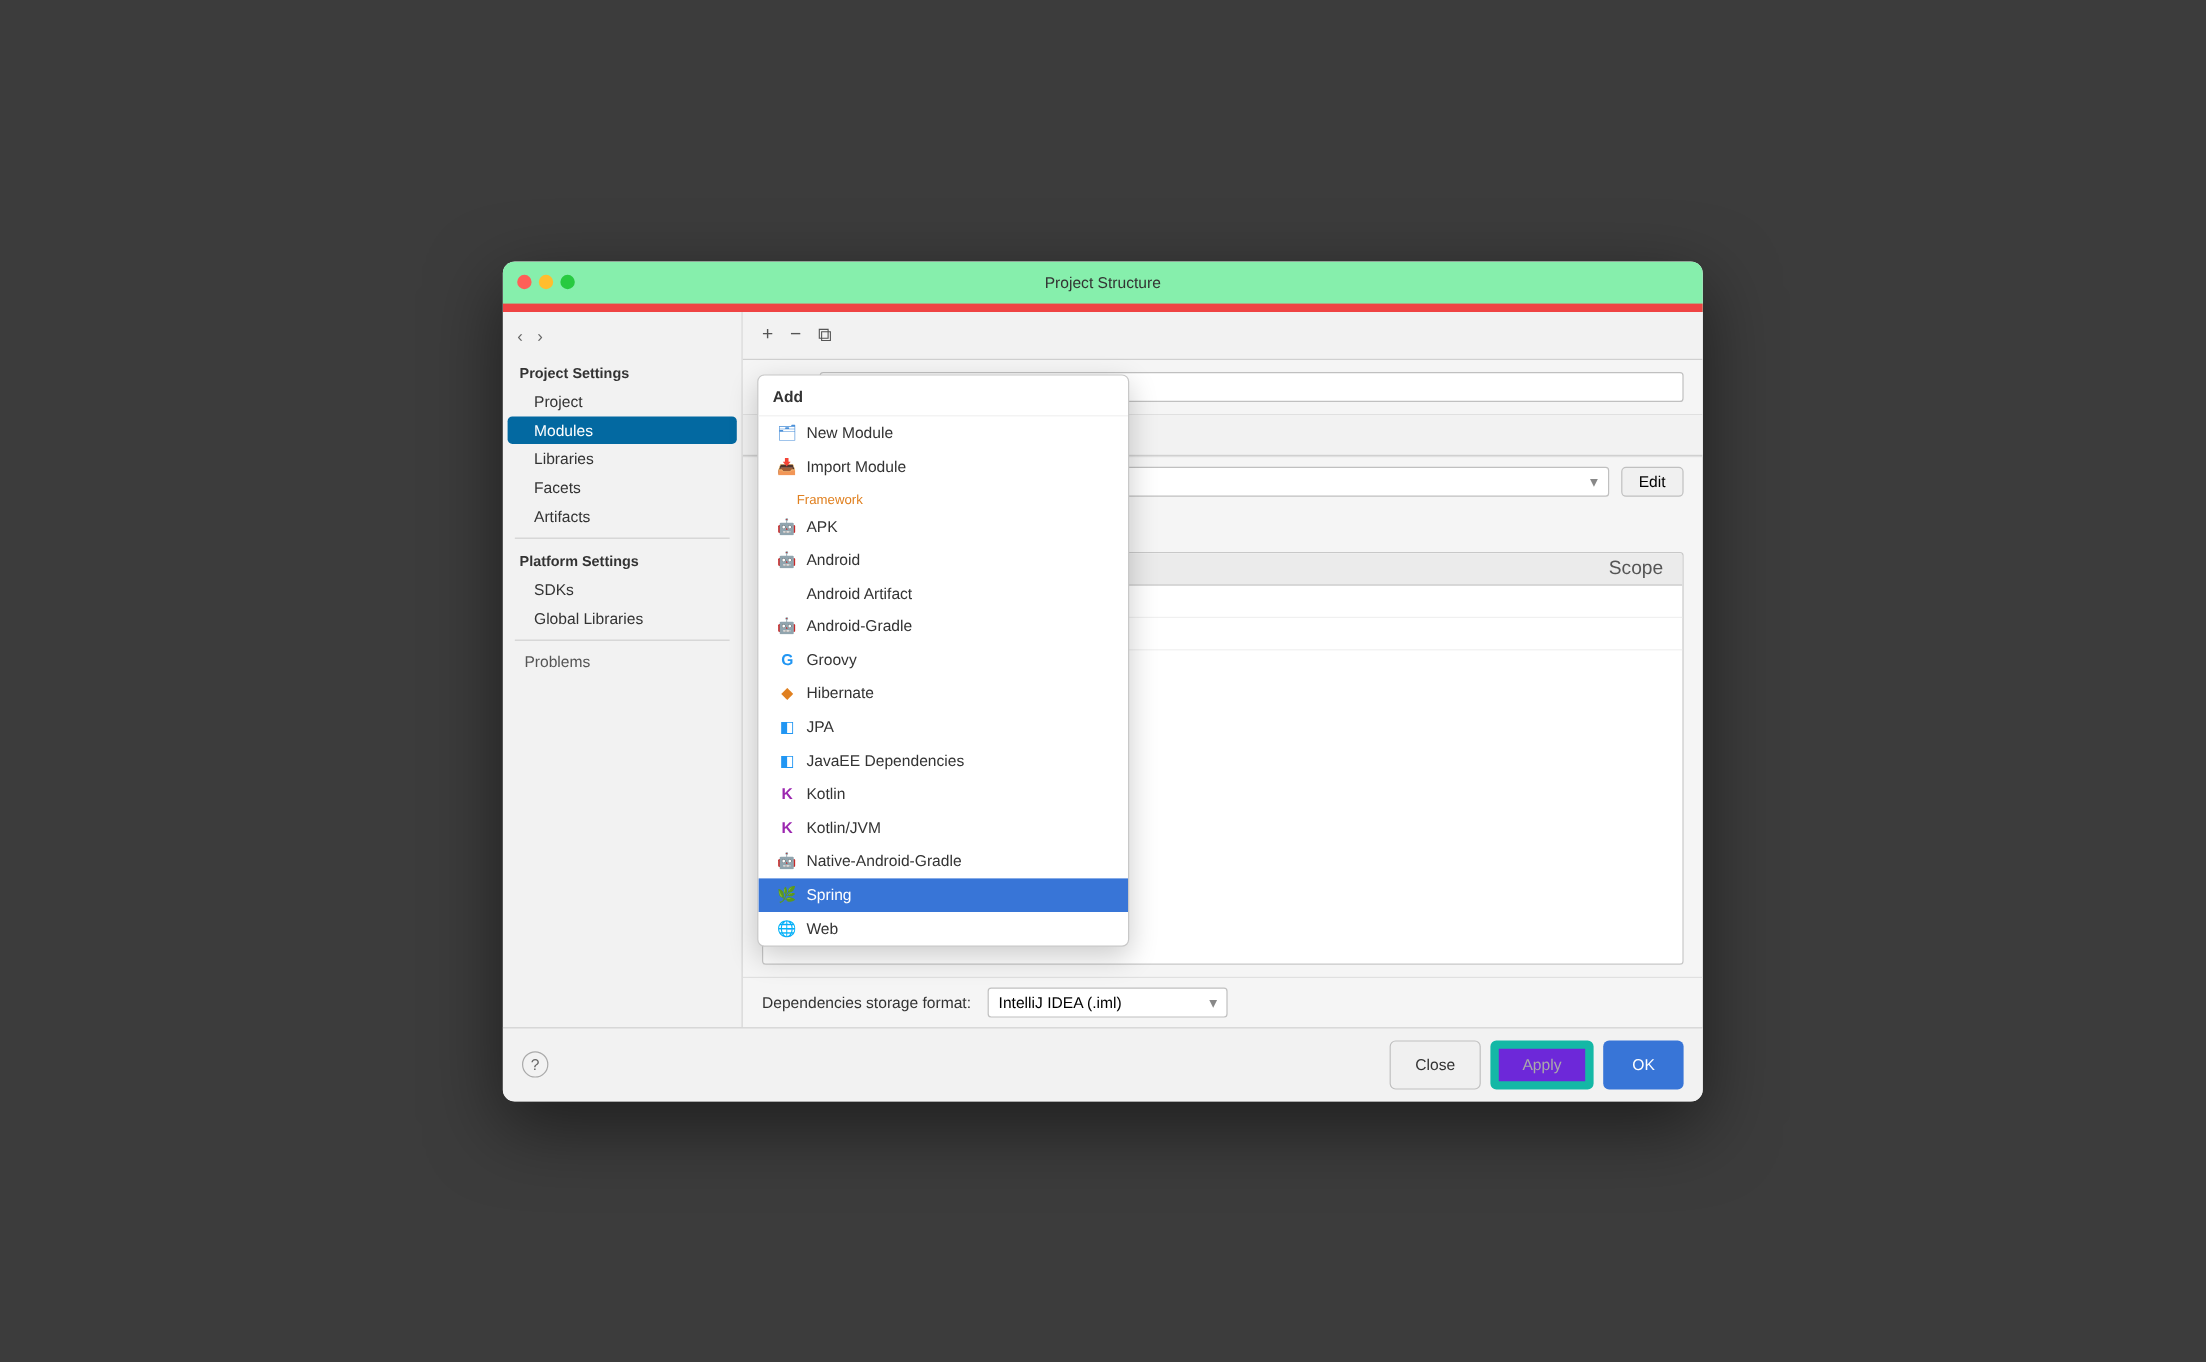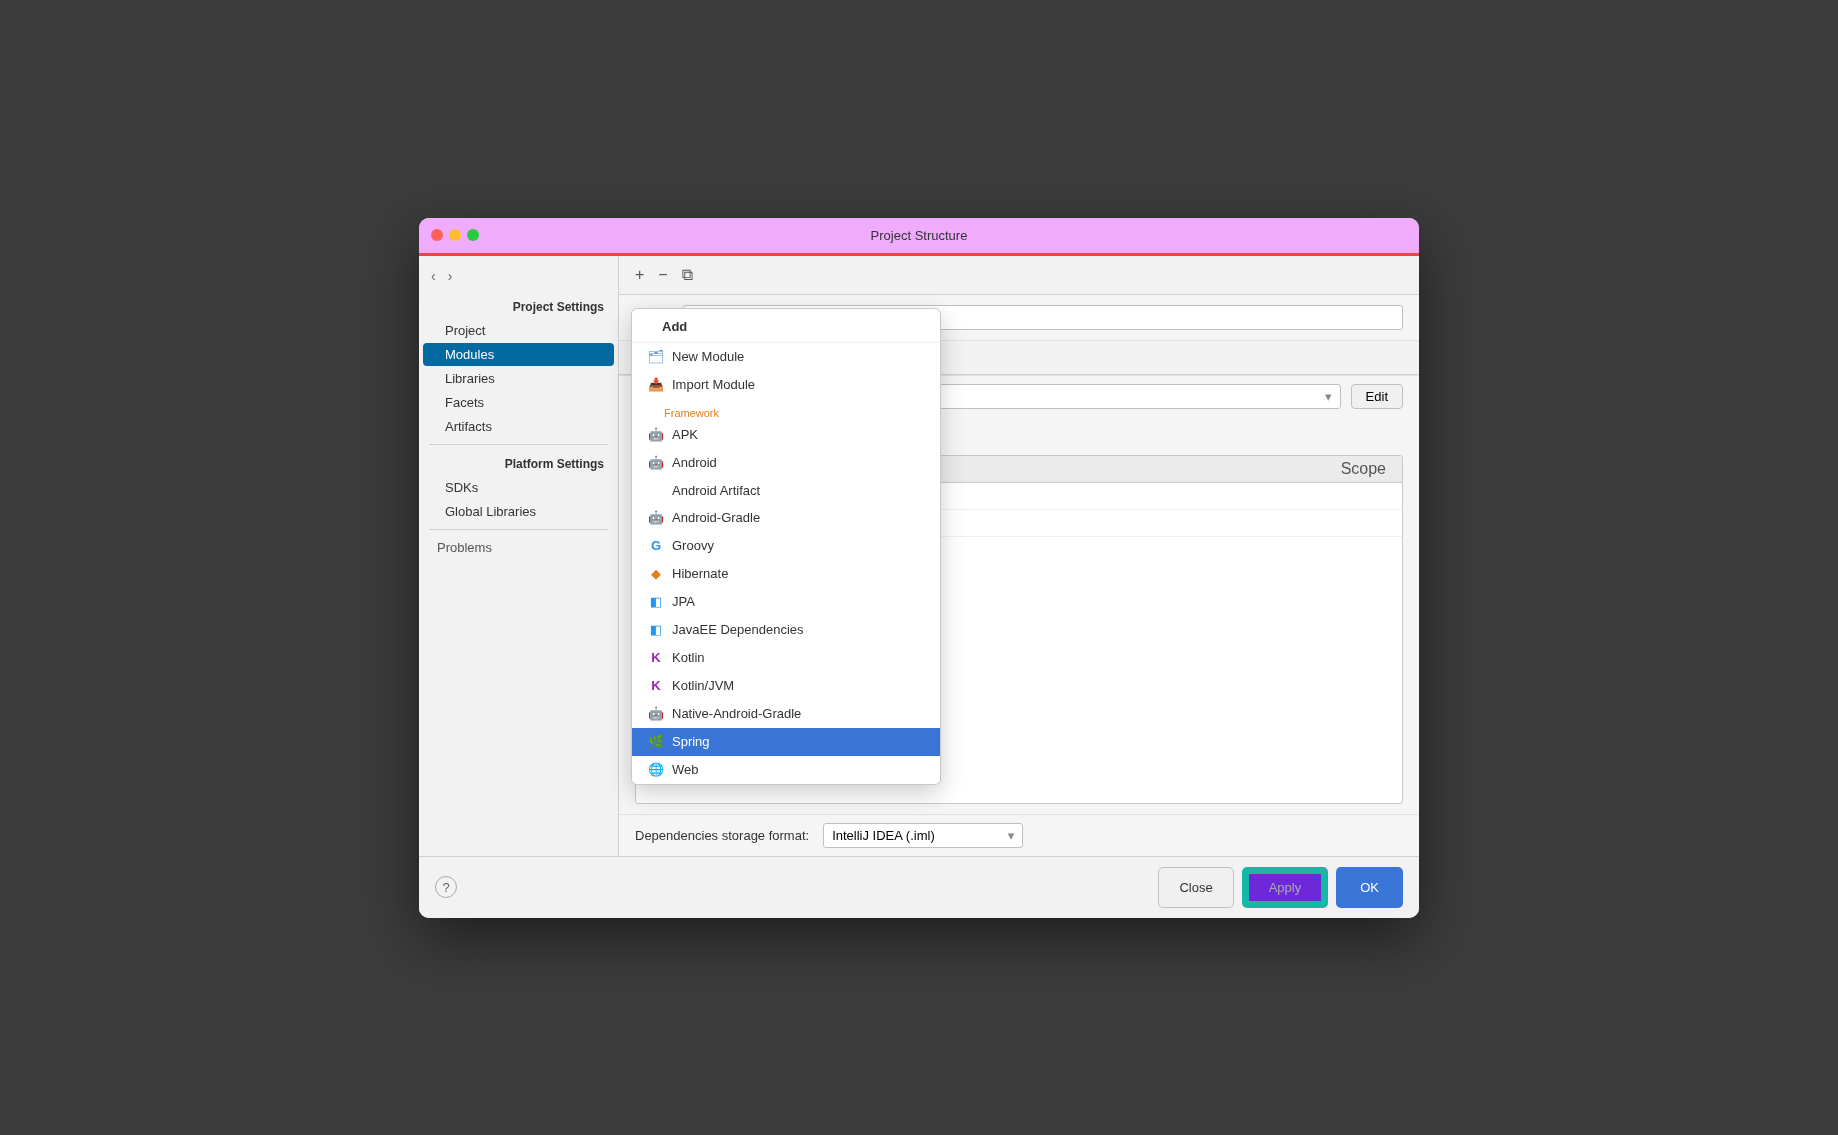--- a/index.html
+++ b/index.html
@@ -16,22 +16,22 @@
       width: 1000px;
       height: 700px;
       background: #f2f2f2;
       border-radius: 10px;
       box-shadow: 0 20px 60px rgba(0,0,0,0.5);
       display: flex;
       flex-direction: column;
       overflow: hidden;
     }
     .title-bar {
-      background: #f0abfc;
-      border-bottom: 3px solid #ef4444;
+      background: #86efac;
+      border-bottom: 7px solid #ef4444;
       padding: 10px 0;
       display: flex;
       align-items: center;
       justify-content: center;
       position: relative;
       flex-shrink: 0;
     }
     .traffic-lights {
       position: absolute;
       left: 12px;
@@ -75,21 +75,20 @@
       cursor: pointer;
       padding: 2px 4px;
       color: #666;
       font-size: 14px;
     }
     .sidebar-section-label {
       font-size: 12px;
       font-weight: 600;
       color: #333;
       padding: 6px 14px 4px;
-      text-align: right;
     }
     .sidebar-item {
       padding: 4px 14px 4px 22px;
       color: #333;
       cursor: pointer;
       border-radius: 4px;
       margin: 1px 4px;
     }
     .sidebar-item.active {
       background: #0369a1;
@@ -319,21 +318,21 @@
       border: 1px solid #c8c8c8;
       border-radius: 6px;
       box-shadow: 0 8px 24px rgba(0,0,0,0.2);
       z-index: 20;
       overflow: hidden;
     }
     .dropdown-title {
       font-size: 13px;
       font-weight: 600;
       color: #333;
-      padding: 10px 30px 8px;
+      padding: 10px 12px 8px;
       border-bottom: 1px solid #f0f0f0;
     }
     .dropdown-item {
       display: flex;
       align-items: center;
       padding: 6px 16px;
       cursor: pointer;
       font-size: 13px;
       color: #333;
       gap: 8px;

